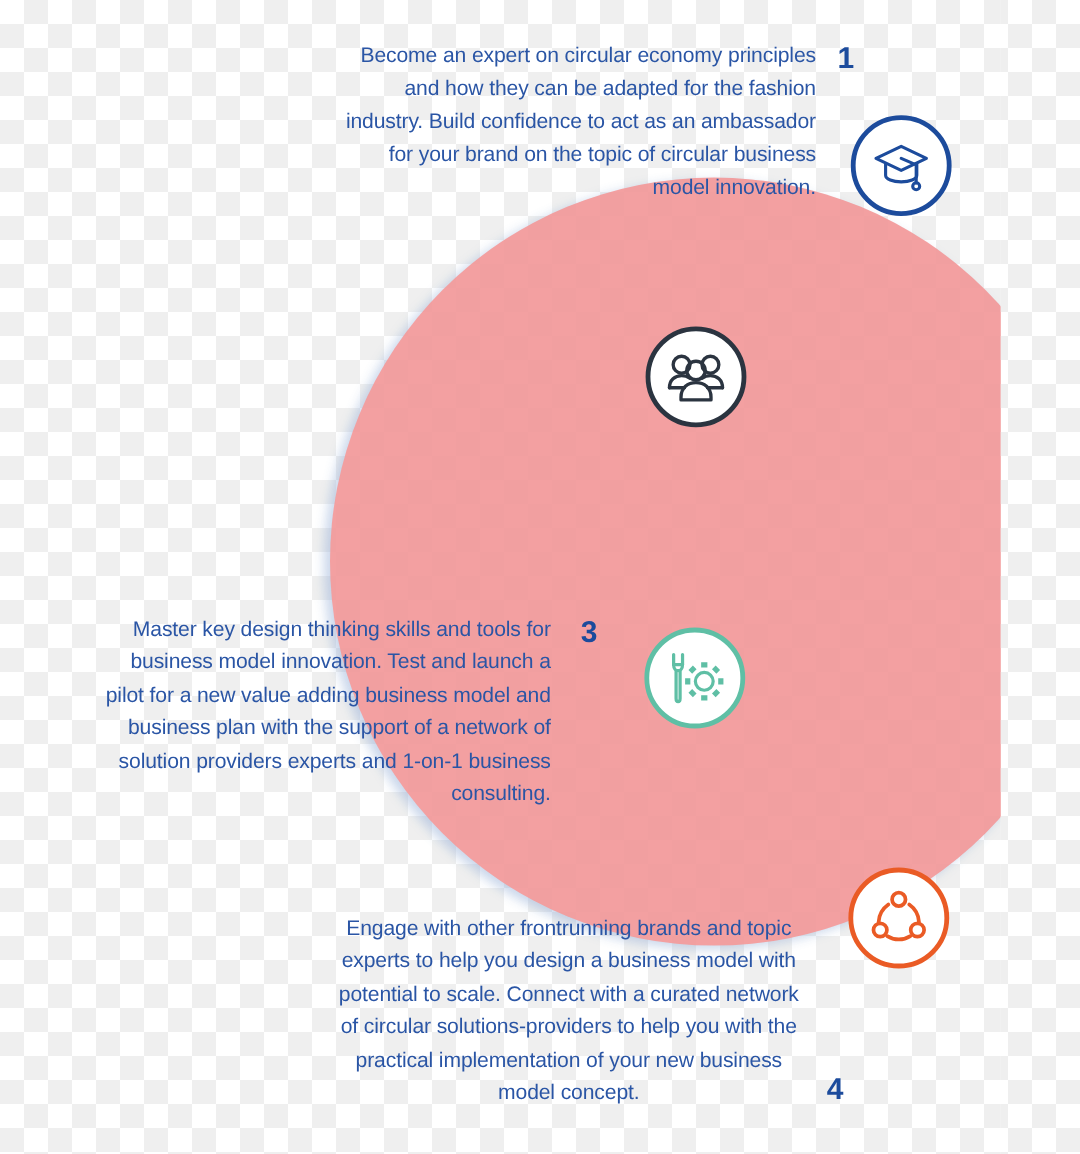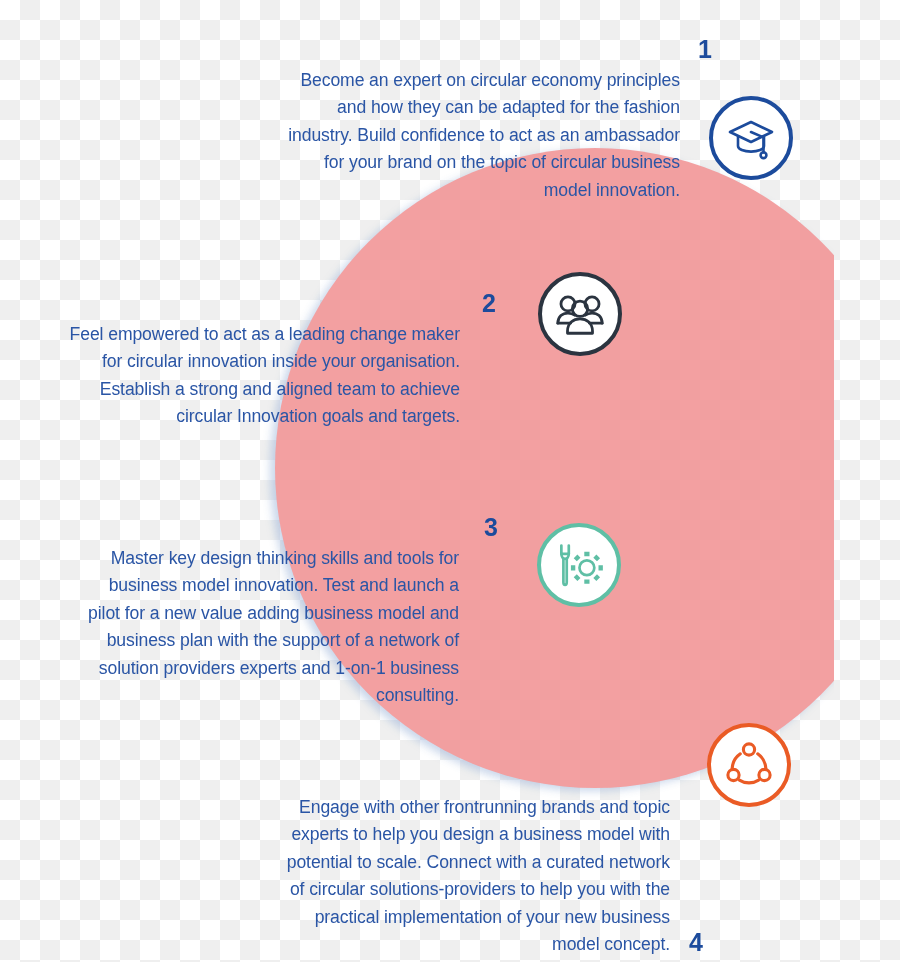--- a/index.html
+++ b/index.html
@@ -58,21 +58,20 @@
     display:flex;
     align-items:flex-start;
   }
 
   .step-text{
     color:#2a55a5;
     font-size:17.6px;
     line-height:27.4px;
     text-align:right;
     letter-spacing:-0.1px;
-    margin-top:34px;
   }
 
   .step-num{
     color:#1c4b9c;
     font-size:25px;
     font-weight:bold;
     line-height:1;
     flex:0 0 auto;
   }
 
@@ -107,21 +106,21 @@
 
   #step-3 { left:74px; top:511px; width:640px; }
   #step-3 .step-text{ width:385px; }
   #step-3 .step-num { margin-left:25px; margin-top:4px; }
   #step-3 .icon-circle{
     position:absolute; left:463px; top:12px;
     border:4px solid #5fbfa5;
   }
 
   #step-4 { left:278px; top:760px; width:620px; }
-  #step-4 .step-text{ width:392px; }
+  #step-4 .step-text{ width:392px;text-align:center; }
   #step-4 .step-num { margin-left:19px; align-self:flex-end; margin-bottom:3px;}
   #step-4 .icon-circle{
     position:absolute; left:429px; top:-37px;
     border:4px solid #ea5b25;
   }
 
   .step-inner{ display:flex; align-items:flex-start; }
   #step-4 .step-inner{ align-items:flex-end; }
 </style>
 </head>
@@ -143,24 +142,20 @@
         <path d="M25 9 L46 19 L25 29 L4 19 Z"></path>
         <path d="M12 23.5 V33 C12 36.3 18 38.6 25 38.6 C32 38.6 38 36.3 38 33 V23.5"></path>
         <path d="M25 19 L37.5 24.4 V39.5"></path>
         <circle cx="37.5" cy="42.2" r="2.9"></circle>
       </svg>
     </span>
   </div>
 </div>
 
 <div class="step" id="step-2">
-  <div class="step-inner">
-    <div class="step-text">Feel empowered to act as a leading change maker for circular innovation inside your organisation. Establish a strong and aligned team to achieve circular Innovation goals and targets.</div>
-    <div class="step-num">2</div>
-  </div>
   <div class="icon-circle">
     <span>
       <svg width="50" height="48" viewBox="0 0 52 48" fill="none" stroke="#2b3440" stroke-width="2.9" stroke-linecap="round" stroke-linejoin="round">
         <circle cx="13.5" cy="13.5" r="7.3"></circle>
         <circle cx="38.5" cy="13.5" r="7.3"></circle>
         <path d="M3 33.5 C3 26.6 7.8 23 13.5 23 C16.2 23 18.7 23.8 20.6 25.3"></path>
         <path d="M49 33.5 C49 26.6 44.2 23 38.5 23 C35.8 23 33.3 23.8 31.4 25.3"></path>
         <path d="M3 33.5 H16"></path>
         <path d="M36 33.5 H49"></path>
         <circle cx="26" cy="18.5" r="8"></circle>

